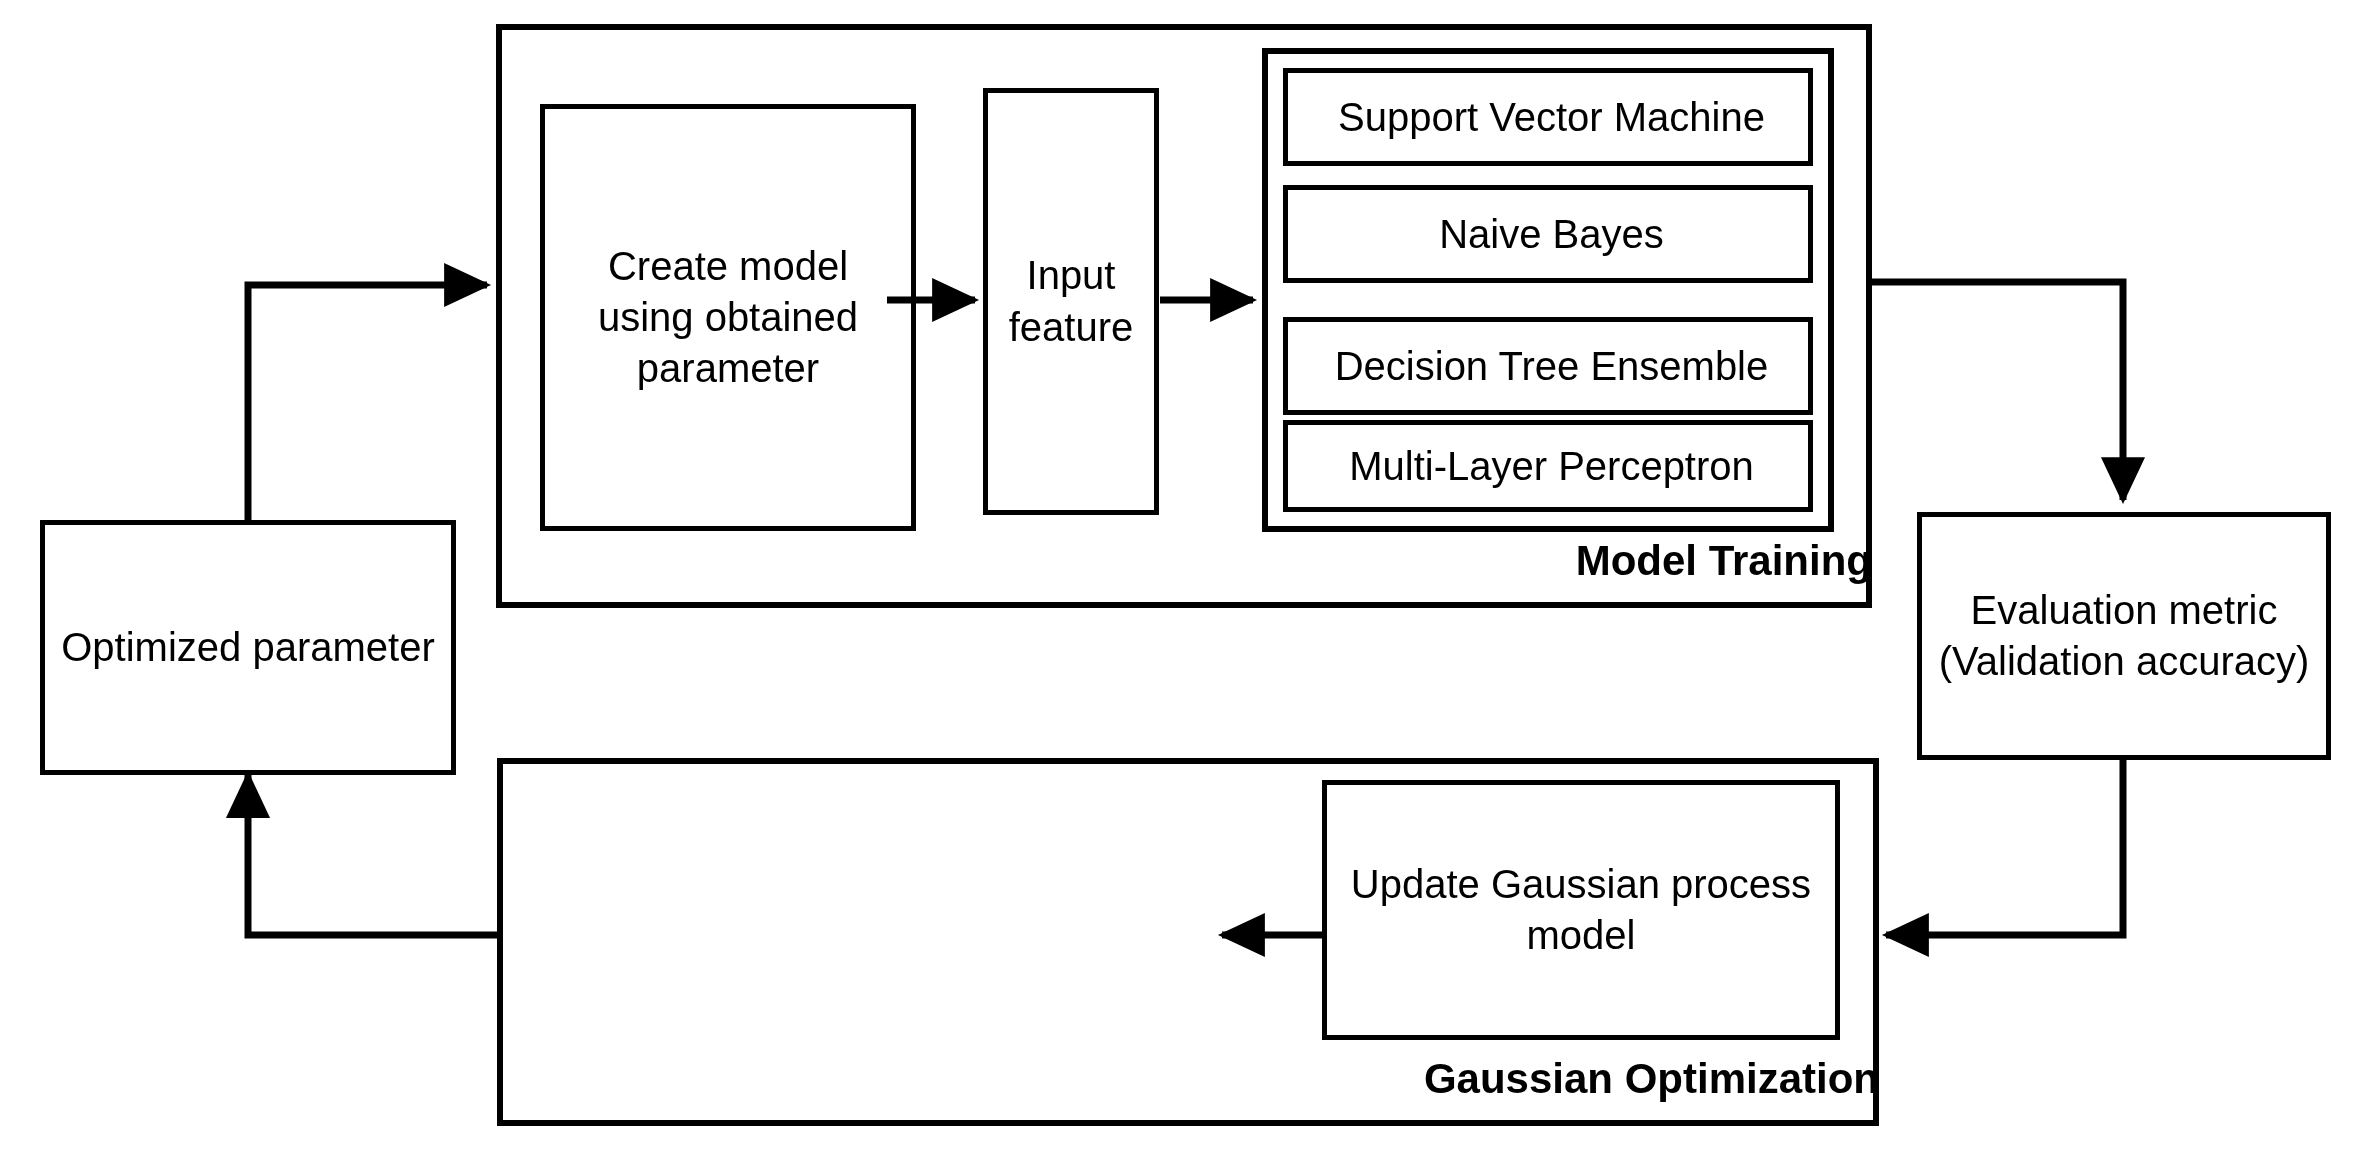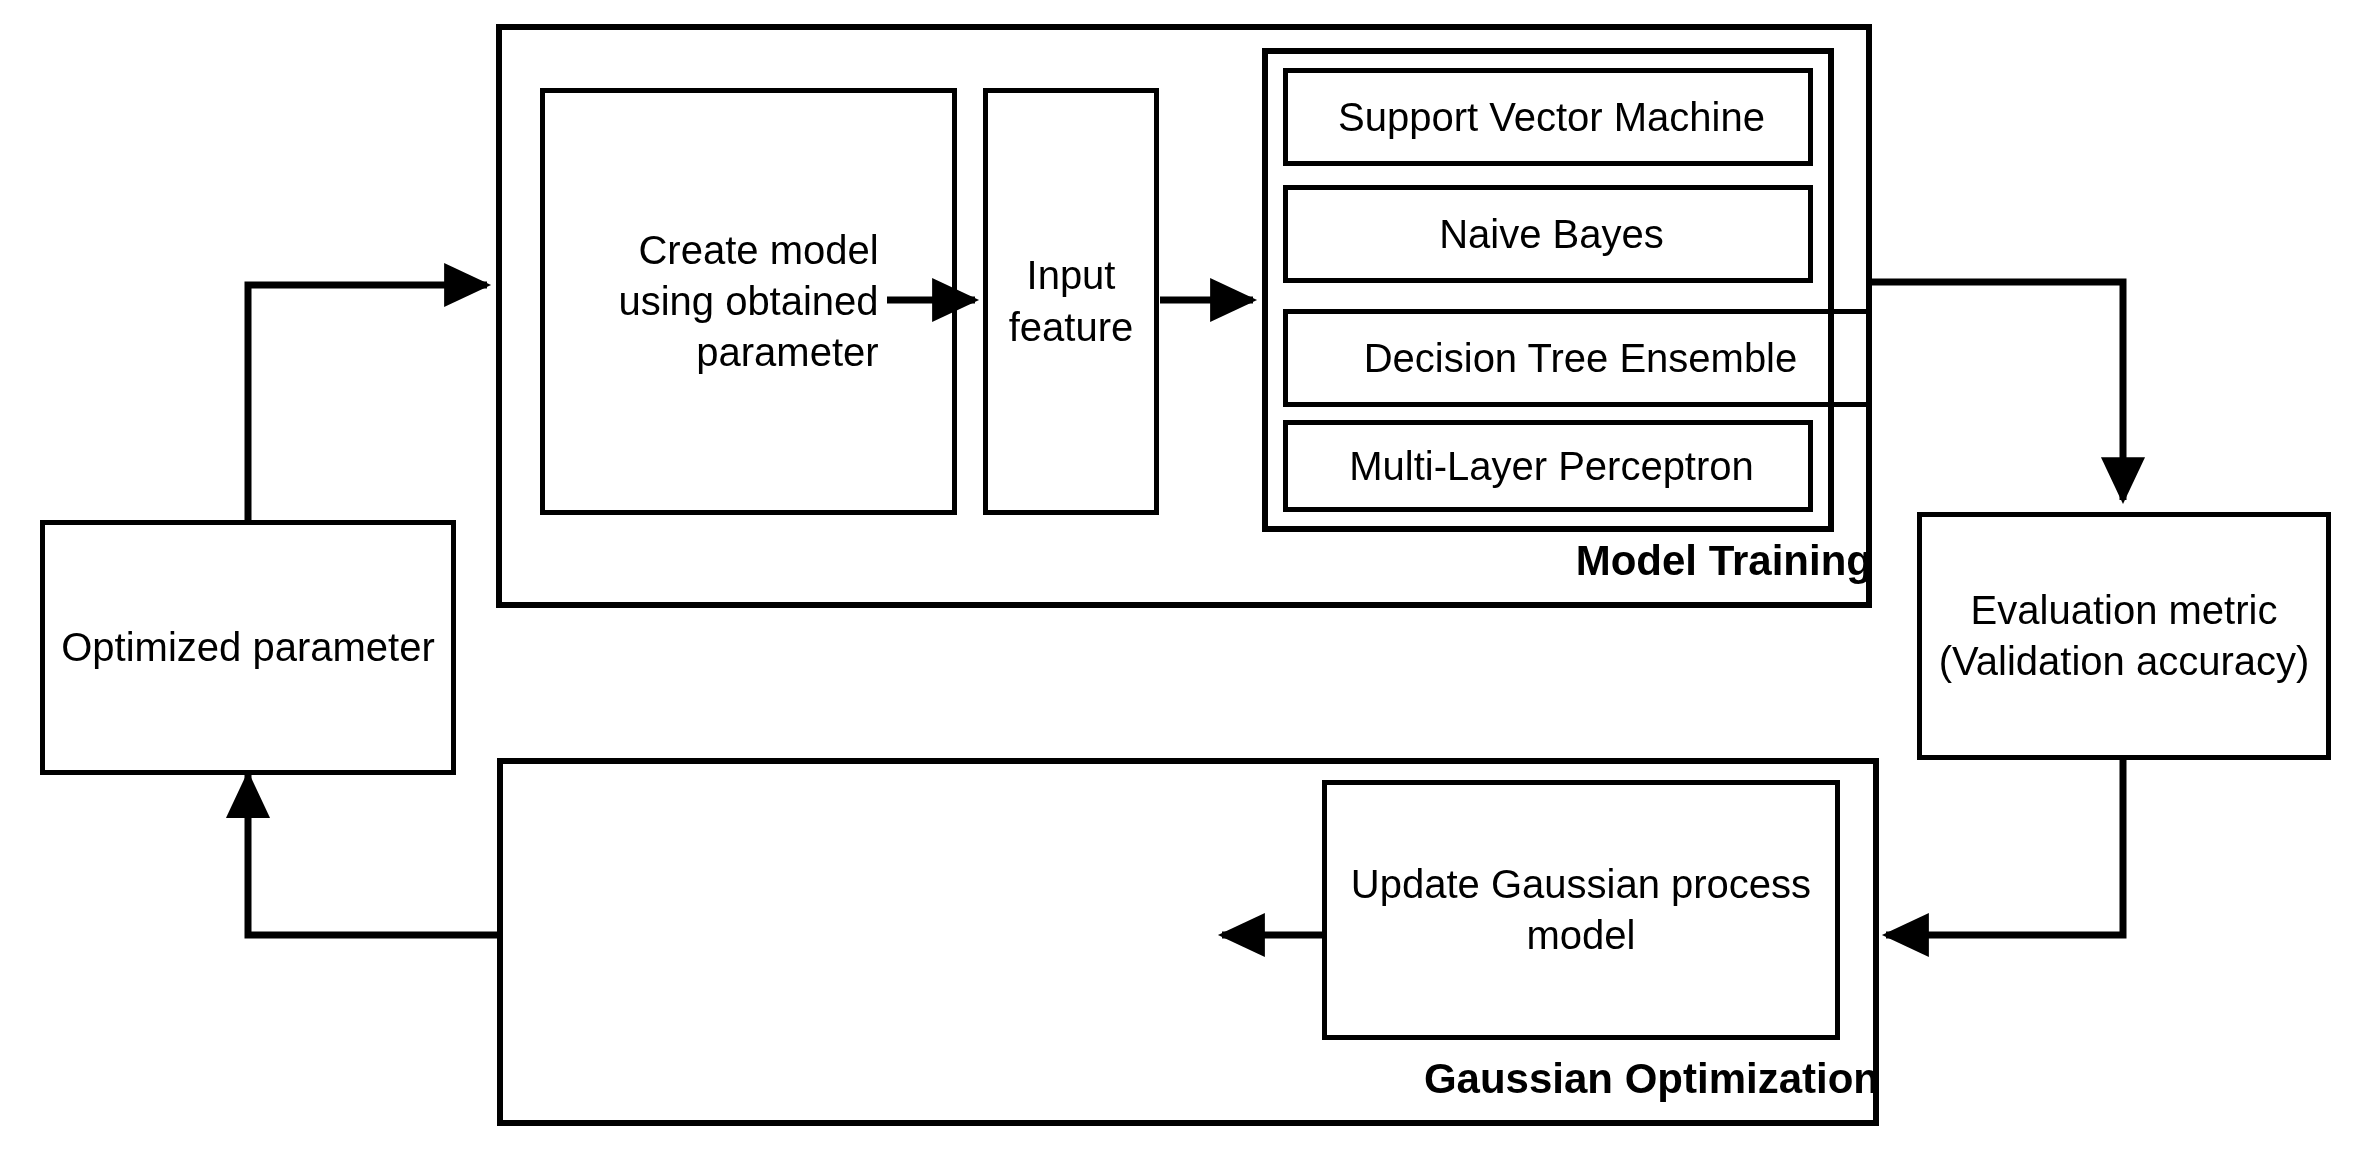--- a/index.html
+++ b/index.html
@@ -98,34 +98,34 @@
       <path d="M 1322 935 L 1222 935" marker-end="url(#ah)"></path>
 
       <path d="M 497 935 L 248 935 L 248 775" marker-end="url(#ah)"></path>
 
     </g>
   </svg>
 
   <div class="group" style="left:496px; top:24px; width:1376px; height:584px;"></div>
   <div class="group-title f42" style="left:496px; top:537px; width:1376px;">Model Training</div>
 
-  <div class="node f40" style="left:540px; top:88px; width:417px; height:427px;text-align:right;">Create model
+  <div class="node f40" style="left:540px; top:104px; width:376px; height:427px;">Create model
 using obtained
 parameter</div>
 
   <div class="node f40" style="left:983px; top:88px; width:176px; height:427px;">Input
 feature</div>
 
   <div class="clf-list" style="left:1262px; top:48px; width:572px; height:484px;"></div>
 
   <div class="clf-item f40" style="left:1283px; top:68px; width:530px; height:98px;">Support Vector Machine</div>
 
   <div class="clf-item f40" style="left:1283px; top:185px; width:530px; height:98px;">Naive Bayes</div>
 
-  <div class="clf-item f40" style="left:1283px; top:309px; width:588px; height:98px;">Decision Tree Ensemble</div>
+  <div class="clf-item f40" style="left:1283px; top:317px; width:530px; height:98px;">Decision Tree Ensemble</div>
 
   <div class="clf-item f40" style="left:1283px; top:420px; width:530px; height:92px;">Multi-Layer Perceptron</div>
 
   <div class="node f40" style="left:40px; top:520px; width:416px; height:255px;">Optimized parameter</div>
 
   <div class="node f40" style="left:1917px; top:512px; width:414px; height:248px;">Evaluation metric
 (Validation accuracy)</div>
 
   <div class="group" style="left:497px; top:758px; width:1382px; height:368px;"></div>
   <div class="group-title f42" style="left:497px; top:1055px; width:1382px;">Gaussian Optimization</div>

